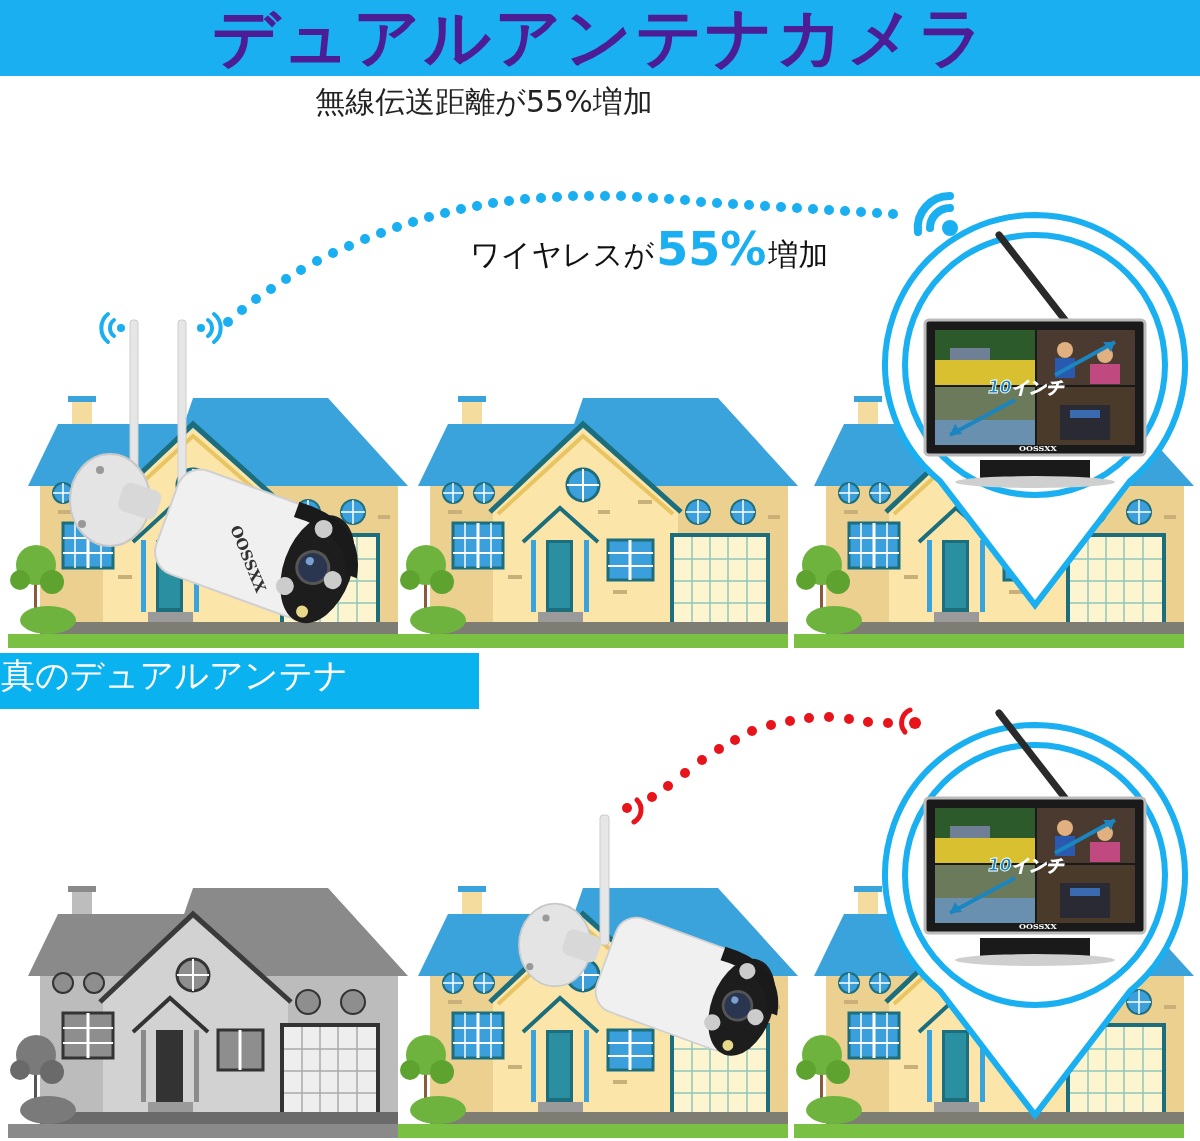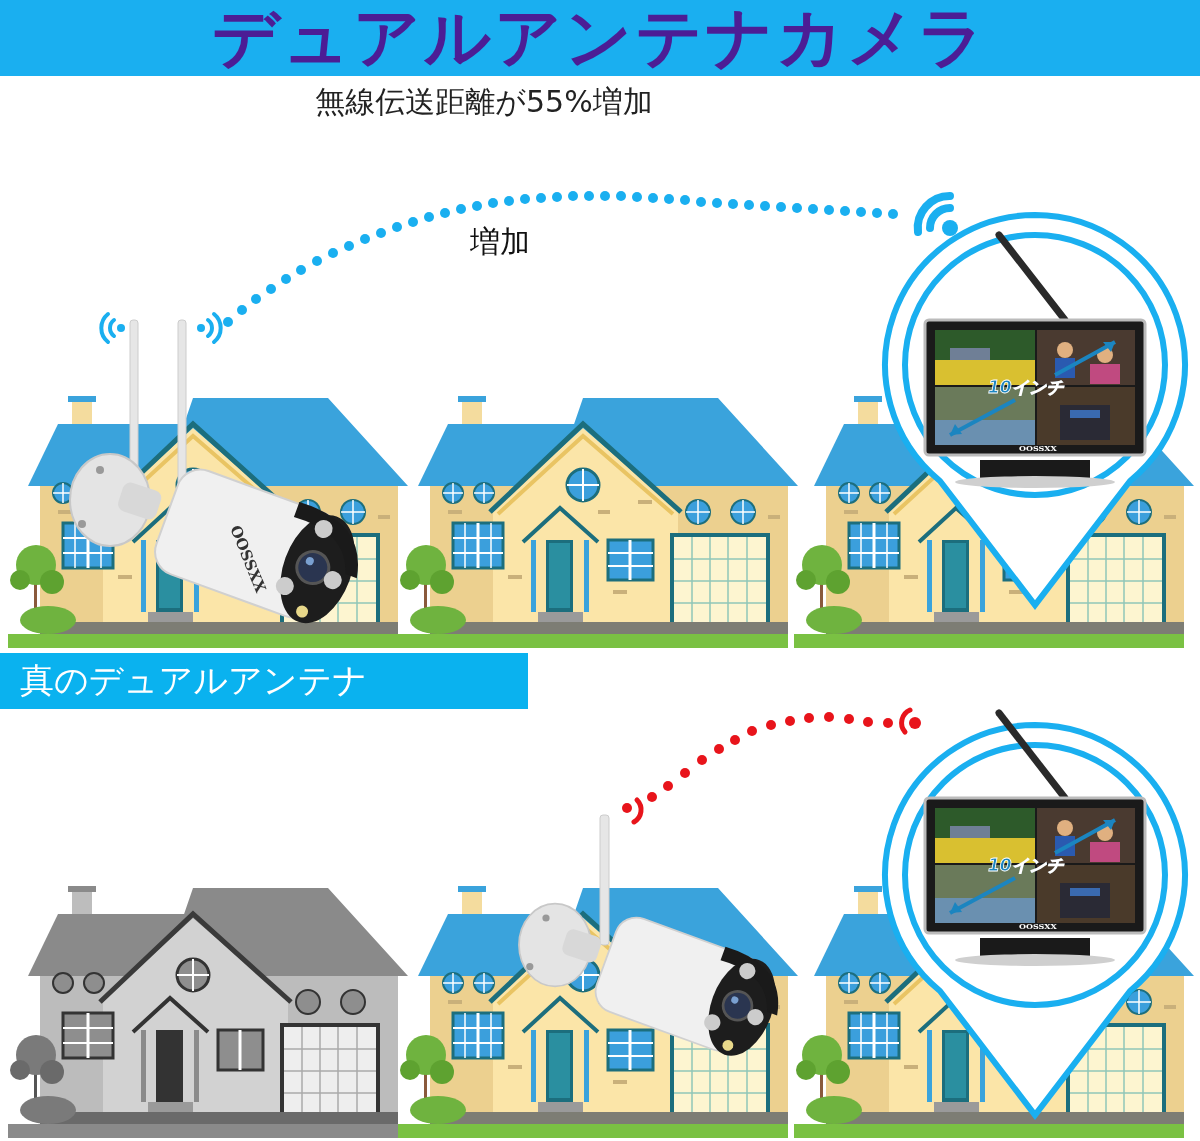--- a/index.html
+++ b/index.html
@@ -9,21 +9,21 @@
   .banner { position: absolute; left: 0; top: 0; width: 1200px; height: 76px; background: #1aaff0; display: flex; align-items: center; justify-content: center; }
   .banner-title { color: #4c1d95; font-size: 66px; font-weight: bold; letter-spacing: 3px; font-family: "DejaVu Sans", sans-serif; }
 
   .subtitle { position: absolute; left: 0; top: 82px; width: 968px; text-align: center; font-size: 30px; color: #222; font-family: "DejaVu Sans", sans-serif; }
 
   .wifi-claim { position: absolute; left: 470px; top: 222px; font-size: 30px; color: #111; display: flex; align-items: baseline; }
   .wifi-claim .pct { color: #1aaff0; font-size: 46px; font-weight: bold; margin: 0 2px; }
 
   .layer { position: absolute; left: 0; top: 0; width: 1200px; height: 1141px; }
 
-  .label-bar { position: absolute; left: 0; top: 653px; width: 528px; height: 56px; background: #0ab2ef; display: flex; align-items: center; padding-left: 20px; }
+  .label-bar { position: absolute; left: 0; top: 653px; width: 479px; height: 56px; background: #0ab2ef; display: flex; align-items: flex-start; padding-left: 1px; }
   .label-text { color: #ffffff; font-size: 34px; font-family: "DejaVu Sans", sans-serif; font-weight: 300; }
 </style>
 </head>
 <body>
 
 <div class="banner">
   <div class="banner-title">デュアルアンテナカメラ</div>
 </div>
 <div class="subtitle">無線伝送距離が55%増加</div>
 
@@ -323,18 +323,20 @@
     <use href="#camera" x="555" y="945" transform="scale(0.9)" transform-origin="555 945"></use>
   </g>
 
   <use href="#pin" x="1035" y="875"></use>
   <use href="#monitor" x="925" y="798"></use>
   <text x="988" y="871" font-family="DejaVu Sans, sans-serif" font-weight="bold" font-style="italic" font-size="17" fill="#1b85c0" stroke="#fff" stroke-width="0.8" id="mcap2">10インチ</text>
   <text x="1019" y="929" font-family="DejaVu Serif, serif" font-weight="bold" font-size="8" fill="#fff" id="mbrand2">OOSSXX</text>
 </svg>
 
 <div class="wifi-claim">
+  <span>ワイヤレスが</span>
+  <span class="pct">55%</span>
   <span>増加</span>
 </div>
 
 <div class="label-bar">
   <span class="label-text">真のデュアルアンテナ</span>
 </div>
 
 </body></html>

